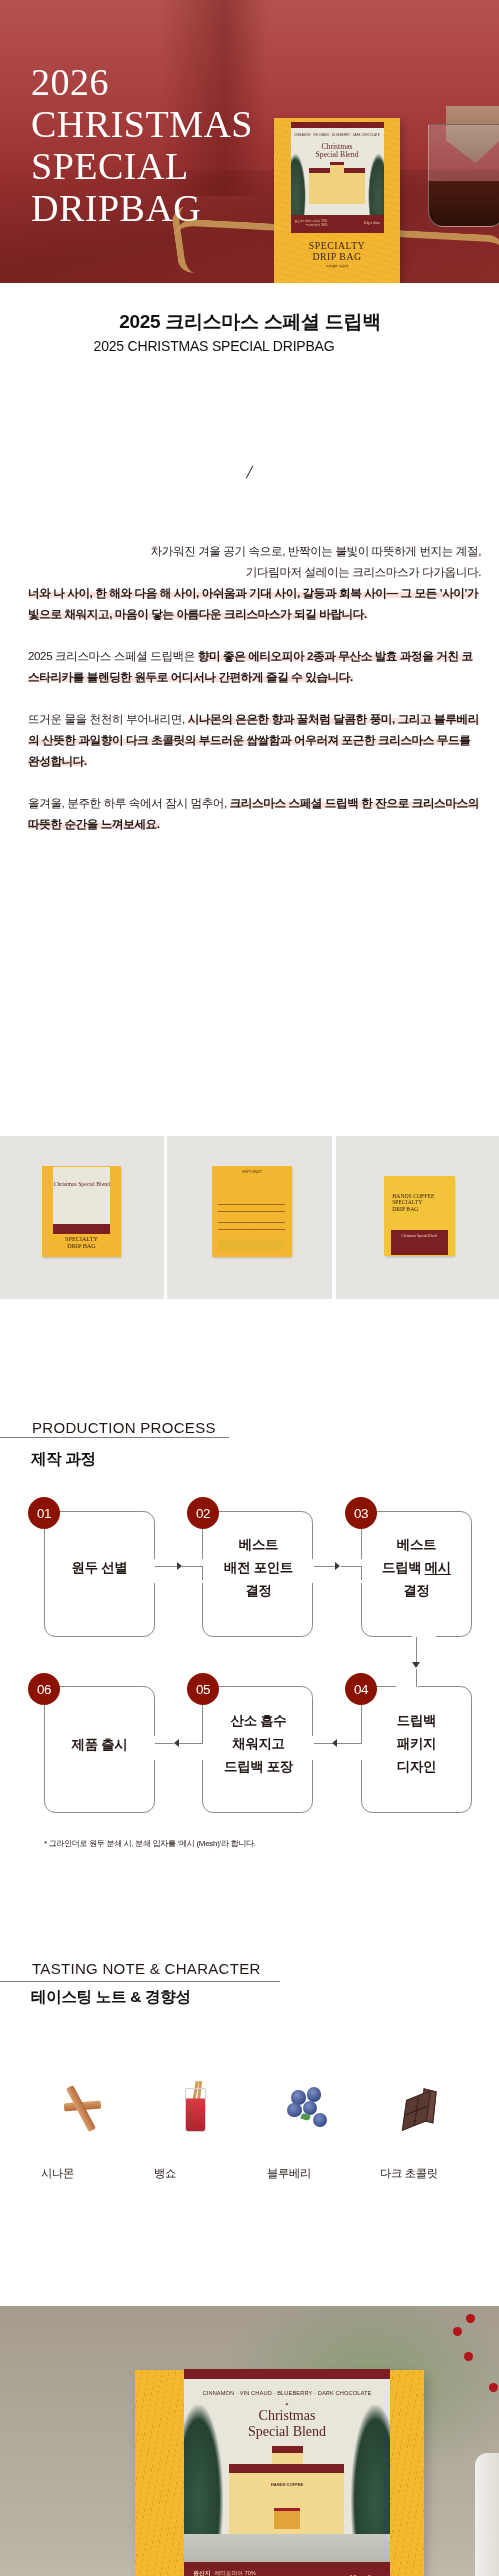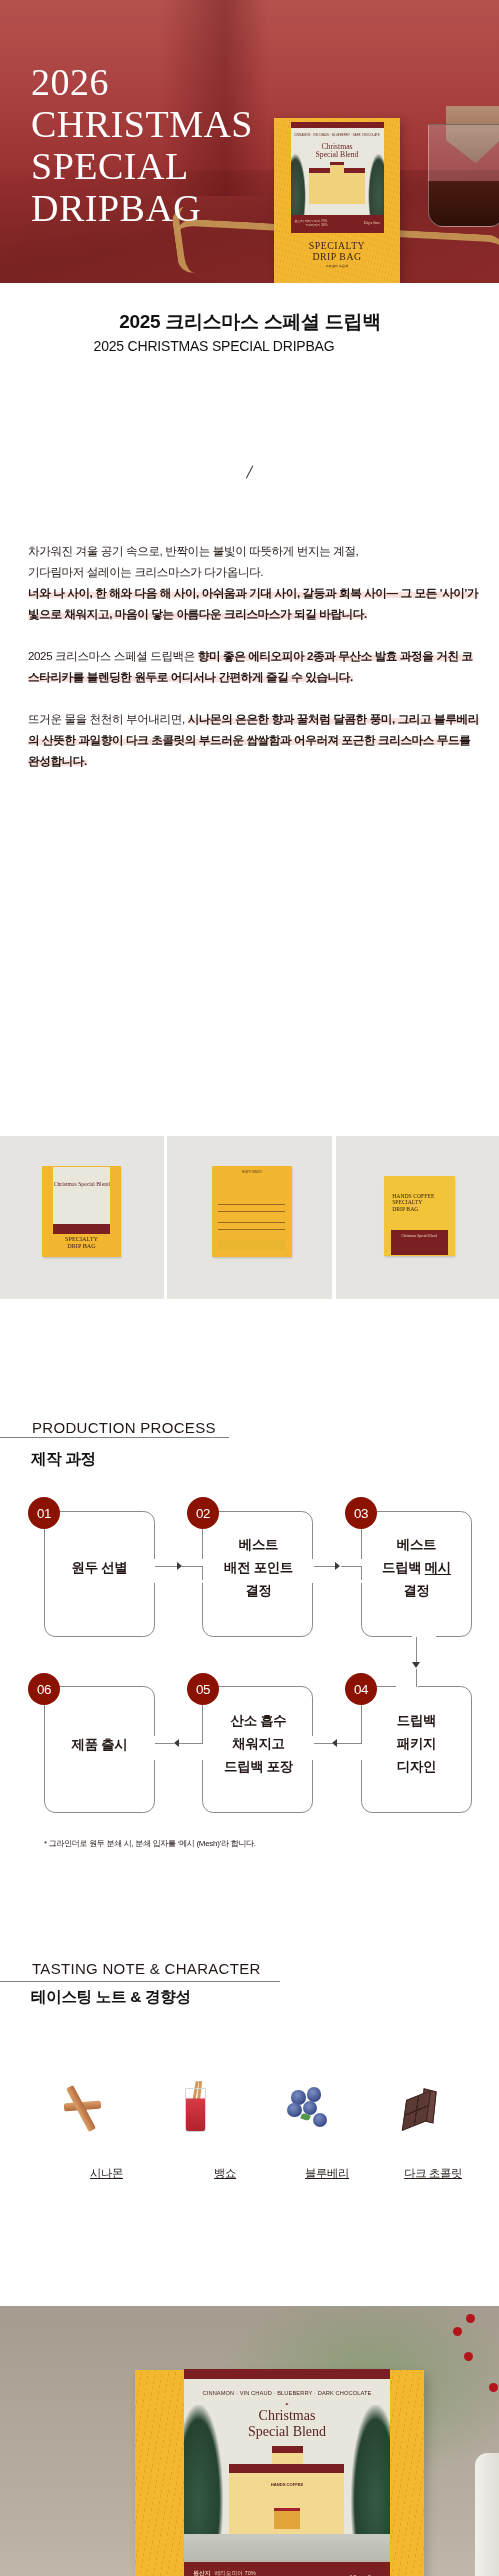--- a/index.html
+++ b/index.html
@@ -46,21 +46,21 @@
     clip-path: polygon(0 0, 100% 0, 100% 60%, 55% 100%, 0 60%); opacity: 0.85; }
 
   
   .main-title { left: 0; top: 309px; width: 500px; text-align: center; font-size: 19px; font-weight: bold; color: #111; letter-spacing: -0.3px; }
   .sub-title { left: 0; top: 338px; width: 428px; text-align: center; font-size: 14px; color: #111; letter-spacing: -0.2px; }
   .slash { left: 249px; top: 465px; width: 1px; height: 14.4px; background: #333; transform: rotate(28deg); }
 
   
   .body-text { left: 28px; top: 540px; width: 453px; font-size: 11.6px; line-height: 21px; color: #231815; letter-spacing: -0.4px; }
   .body-text p { margin-bottom: 21px; }
-  .body-text p.tight { margin-bottom: 0; }
+  .body-text p.tight { margin-bottom: 0; text-align: right; }
   .hl { font-weight: bold; background: linear-gradient(180deg, transparent 45%, #f9e1de 45%, #f9e1de 92%, transparent 92%); }
 
   
   .tile { top: 1136px; height: 163px; background: #e5e4e0; overflow: hidden; }
   .tile1 { left: 0; width: 164px; }
   .tile2 { left: 167px; width: 165px; }
   .tile3 { left: 336px; width: 163px; }
   .mini-box { position: absolute; background: #f2b630; box-shadow: 0.5px 1.5px 2.1px rgba(0,0,0,0.18); }
   .mini-label { position: absolute; background: #e9e6dc; }
   .mini-band { position: absolute; background: #7b1f22; }
@@ -80,21 +80,21 @@
   .step-label .ul { text-decoration: underline; text-decoration-thickness: 0.5px; text-underline-offset: 2.1px; }
   .conn-h { position: absolute; height: 0.7px; background: #8a8a8a; }
   .conn-v { position: absolute; width: 0.7px; background: #8a8a8a; }
   .arrow-r { position: absolute; width: 0; height: 0; border-top: 4.6px solid transparent; border-bottom: 4.6px solid transparent; border-left: 5.7px solid #3a3a3a; }
   .arrow-l { position: absolute; width: 0; height: 0; border-top: 4.6px solid transparent; border-bottom: 4.6px solid transparent; border-right: 5.7px solid #3a3a3a; }
   .arrow-d { position: absolute; width: 0; height: 0; border-left: 4.6px solid transparent; border-right: 4.6px solid transparent; border-top: 6.7px solid #3a3a3a; }
   .gap-mask { position: absolute; background: #fff; }
   .footnote { left: 44px; top: 1838px; font-size: 8px; color: #231815; letter-spacing: -0.3px; }
 
   
-  .taste-item { position: absolute; top: 2081px; width: 82px; text-align: right; text-decoration: underline; }
+  .taste-item { position: absolute; top: 2081px; width: 82px; text-align: left; }
   .taste-icon { width: 52px; height: 52px; margin: 0 auto; position: relative; }
   .taste-label { margin-top: 33px; font-size: 11.3px; color: #231815; letter-spacing: -0.3px; }
   .cinnamon .stick1 { position: absolute; left: 7.7px; top: 20.6px; width: 37px; height: 8.2px; border-radius: 2.1px; background: linear-gradient(180deg, #d99f6a, #b36a3a); transform: rotate(-4deg); }
   .cinnamon .stick2 { position: absolute; left: 20.6px; top: 2.6px; width: 8.2px; height: 49px; border-radius: 2.1px; background: linear-gradient(90deg, #d99f6a, #b36a3a); transform: rotate(-28deg); }
   .vinchaud .glass { position: absolute; left: 15.5px; top: 7.2px; width: 21.6px; height: 44px; border: 1px solid #cfd6da; border-radius: 1px 1px 3.1px 3.1px; background: linear-gradient(180deg, rgba(255,255,255,0) 20%, #d63a43 25%, #b0232d 100%); }
   .vinchaud .straw1 { position: absolute; left: 25px; top: 0; width: 2.6px; height: 20.6px; background: #d39a5a; transform: rotate(10deg); }
   .vinchaud .straw2 { position: absolute; left: 29px; top: 0; width: 2.6px; height: 21.6px; background: #d39a5a; transform: rotate(6deg); }
   .blueberry .b { position: absolute; width: 14.4px; height: 14.4px; border-radius: 50%; background: radial-gradient(circle at 40% 35%, #7b8fc4, #3b4d8a 70%); }
   .blueberry .leaf { position: absolute; left: 18.5px; top: 33px; width: 9.3px; height: 6.2px; background: #4e9a4a; border-radius: 50% 0; transform: rotate(20deg); }
   .choco .bar1 { position: absolute; left: 9.3px; top: 14.4px; width: 25px; height: 31px; background: #5a3a33; border: 1px solid #3b231f; transform: skew(-8deg, -22deg);
@@ -182,20 +182,23 @@
   </p>
   <p>
     <span class="hl">너와 나 사이, 한 해와 다음 해 사이, 아쉬움과 기대 사이, 갈등과 회복 사이— 그 모든 '사이'가 빛으로 채워지고, 마음이 닿는 아름다운 크리스마스가 되길 바랍니다.</span>
   </p>
   <p>
     <span>2025 크리스마스 스페셜 드립백은 </span><span class="hl">향미 좋은 에티오피아 2종과 무산소 발효 과정을 거친 코스타리카를 블렌딩한 원두로 어디서나 간편하게 즐길 수 있습니다.</span>
   </p>
   <p>
     <span>뜨거운 물을 천천히 부어내리면, </span><span class="hl">시나몬의 은은한 향과 꿀처럼 달콤한 풍미, 그리고 블루베리의 산뜻한 과일향이 다크 초콜릿의 부드러운 쌉쌀함과 어우러져 포근한 크리스마스 무드를 완성합니다.</span>
   </p>
+  <p>
+    <span>올겨울, 분주한 하루 속에서 잠시 멈추어, </span><span class="hl">크리스마스 스페셜 드립백 한 잔으로 크리스마스의 따뜻한 순간을 느껴보세요.</span>
+  </p>
 </div>
 
 <div class="abs tile tile1">
   <div class="mini-box" style="left:42px;top:30px;width:79px;height:91px;">
     <div class="mini-label" style="left:11.3px;top:1px;width:57px;height:67px;">
       <div class="mini-text" style="left:0;top:14.4px;width:100%;font-size:5.7px;line-height:6.2px;color:#6b2626;">Christmas Special Blend</div>
       <div class="mini-band" style="left:0;bottom:0;width:100%;height:10.3px;"></div>
     </div>
     <div class="mini-text" style="left:0;top:70px;width:100%;font-size:6.2px;line-height:6.7px;">
       <div>SPECIALTY</div>

